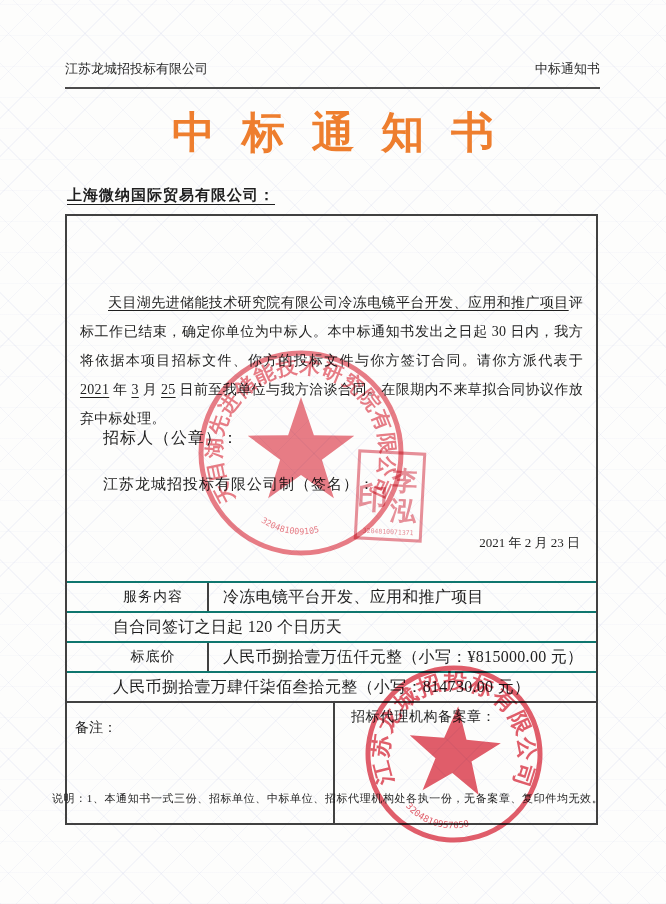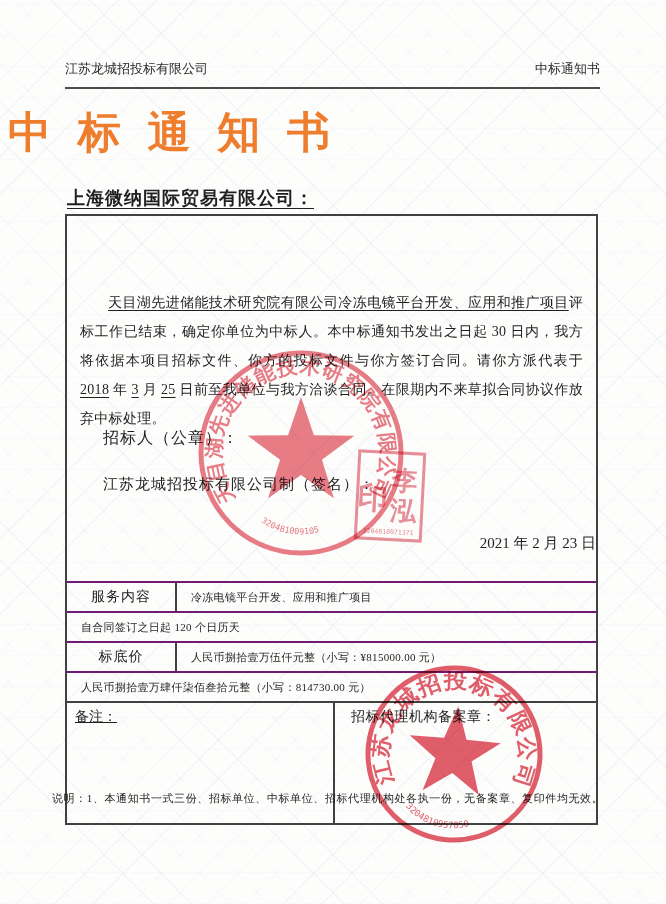--- a/index.html
+++ b/index.html
@@ -16,50 +16,50 @@
       repeating-linear-gradient(-45deg, rgba(120,132,205,.065) 0 1px, transparent 1px 27px),
       repeating-linear-gradient(0deg, rgba(120,132,205,.035) 0 1px, transparent 1px 31px);
   }
   .header{
     position:absolute; left:65px; top:60px; width:535px;
     display:flex; justify-content:space-between; align-items:flex-end;
     font-size:13px; color:#2b2b2b; padding-bottom:9px;
     border-bottom:2px solid #4b4b4b;
   }
   .doc-title{
-    position:absolute; top:104px; left:0; width:666px; 
+    position:absolute; top:104px; left:0; width:666px; text-align:center;
     font-size:43px; font-weight:bold; letter-spacing:8px; padding-left:8px;
     color:#EE7E2E; box-sizing:border-box;
   }
   .addressee{
-    position:absolute; left:67px; top:186px; font-size:18px; font-weight:bold;
+    position:absolute; left:67px; top:186px; font-size:15px; font-weight:bold;
     text-decoration:underline; text-underline-offset:4px; letter-spacing:1px;
   }
   .main-box{
     position:absolute; left:65px; top:214px; width:533px; height:611px;
     border:2px solid #414141; box-sizing:border-box;
     display:flex; flex-direction:column; background:transparent;
   }
   .letter-area{ position:relative; height:365px; box-sizing:border-box;
     padding:58px 13px 0 13px; flex:none; }
   .letter-body{ font-size:14px; line-height:29px; text-align:justify;
     text-indent:2em; letter-spacing:.3px;}
   .u{ text-decoration:underline; text-underline-offset:3px; }
   .tenderer-label{ position:absolute; left:36px; top:212px; font-size:16px; letter-spacing:1px;}
   .rep-label{ position:absolute; left:36px; top:259px; font-size:15px; letter-spacing:1px;}
-  .issue-date{ position:absolute; right:0; top:318px; font-size:15px; }
-  .spec-row{ display:flex; height:28px; flex:none; border-top:2px solid #701a75; }
+  .issue-date{ position:absolute; right:16px; top:318px; font-size:13px; }
+  .spec-row{ display:flex; height:28px; flex:none; border-top:2px solid #0f766e;padding-left:32px; }
   .spec-label{ width:108px; flex:none; border-right:2px solid #414141;
     display:flex; align-items:center; justify-content:center;
     font-size:14px; letter-spacing:1px; }
   .spec-value{ flex:1; display:flex; align-items:center; padding-left:14px;
-    font-size:11px; letter-spacing:.3px; }
+    font-size:16px; letter-spacing:.3px; }
   .notes-row{ display:flex; flex:1; border-top:2px solid #414141; }
   .notes-cell{ width:268px; flex:none; box-sizing:border-box;
-    border-right:2px solid #414141; padding:5px 8px; font-size:14px;text-decoration:underline; }
+    border-right:2px solid #414141; padding:16px 8px; font-size:14px; }
   .agency-cell{ flex:1; padding:5px 16px; font-size:14px; position:relative; letter-spacing:.5px;}
   .footer-note{
     position:absolute; left:52px; top:788px; width:565px;
     font-size:11px; line-height:21px; letter-spacing:.6px;
   }
   .footer-madeby{ position:absolute; right:78px; top:872px; font-size:13px; letter-spacing:.5px;}
   
   .stamp{ position:absolute; mix-blend-mode:multiply; pointer-events:none; }
   #stamp-tenderer{ left:194px; top:346px; width:214px; height:214px; opacity:.82;}
   #stamp-agency{ left:361px; top:661px; width:186px; height:186px; opacity:.85; transform:rotate(5deg);}
@@ -86,21 +86,21 @@
   </div>
 
   <div class="doc-title">中 标 通 知 书</div>
 
   <div class="addressee">上海微纳国际贸易有限公司：</div>
 
   <div class="main-box">
 
     <div class="letter-area">
       <p class="letter-body">
-        <span class="u">天目湖先进储能技术研究院有限公司冷冻电镜平台开发、应用和推广项目</span><span>评标工作已结束，确定你单位为中标人。本中标通知书发出之日起 30 日内，我方将依据本项目招标文件、你方的投标文件与你方签订合同。请你方派代表于 </span><span class="u">2018</span><span> 年 </span><span class="u">3</span><span> 月 </span><span class="u">25</span><span> 日前至我单位与我方洽谈合同。在限期内不来草拟合同协议作放弃中标处理。</span>
+        <span class="u">天目湖先进储能技术研究院有限公司冷冻电镜平台开发、应用和推广项目</span><span>评标工作已结束，确定你单位为中标人。本中标通知书发出之日起 30 日内，我方将依据本项目招标文件、你方的投标文件与你方签订合同。请你方派代表于 </span><span class="u">2021</span><span> 年 </span><span class="u">3</span><span> 月 </span><span class="u">25</span><span> 日前至我单位与我方洽谈合同。在限期内不来草拟合同协议作放弃中标处理。</span>
       </p>
       <div class="tenderer-label">招标人（公章）：</div>
       <div class="rep-label">江苏龙城招投标有限公司制（签名）：</div>
       <div class="issue-date">2021 年 2 月 23 日</div>
     </div>
 
     <div class="spec-row">
       <div class="spec-label">服务内容</div>
       <div class="spec-value">冷冻电镜平台开发、应用和推广项目</div>
     </div>

